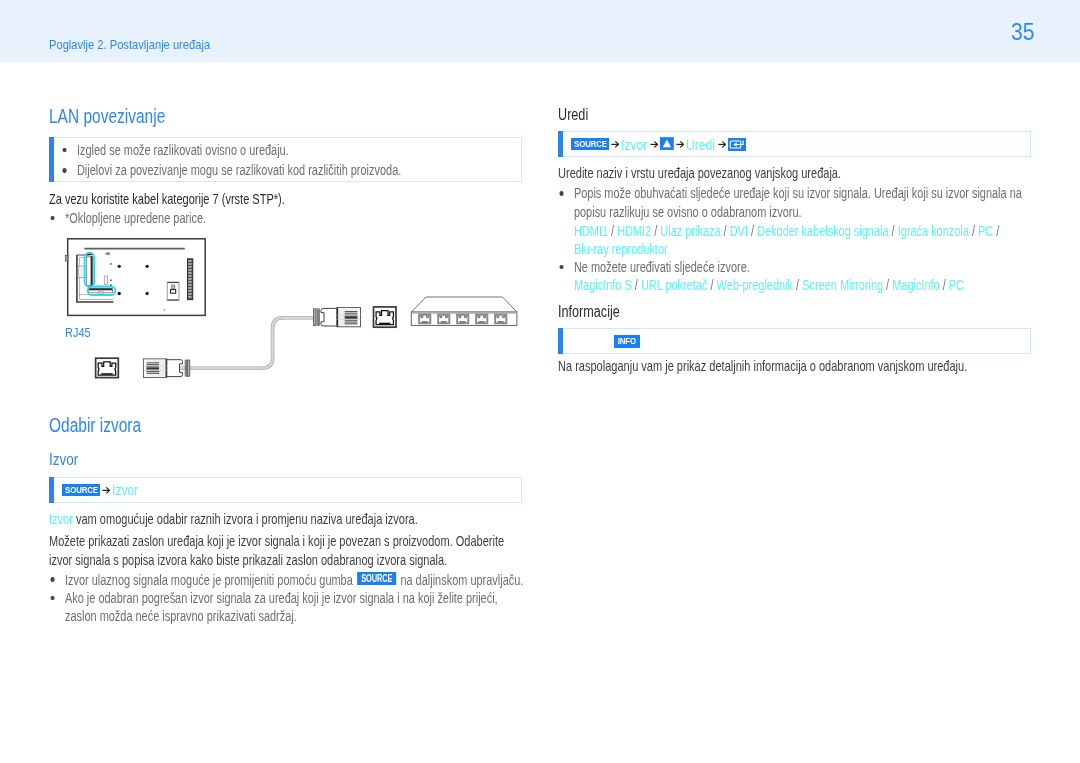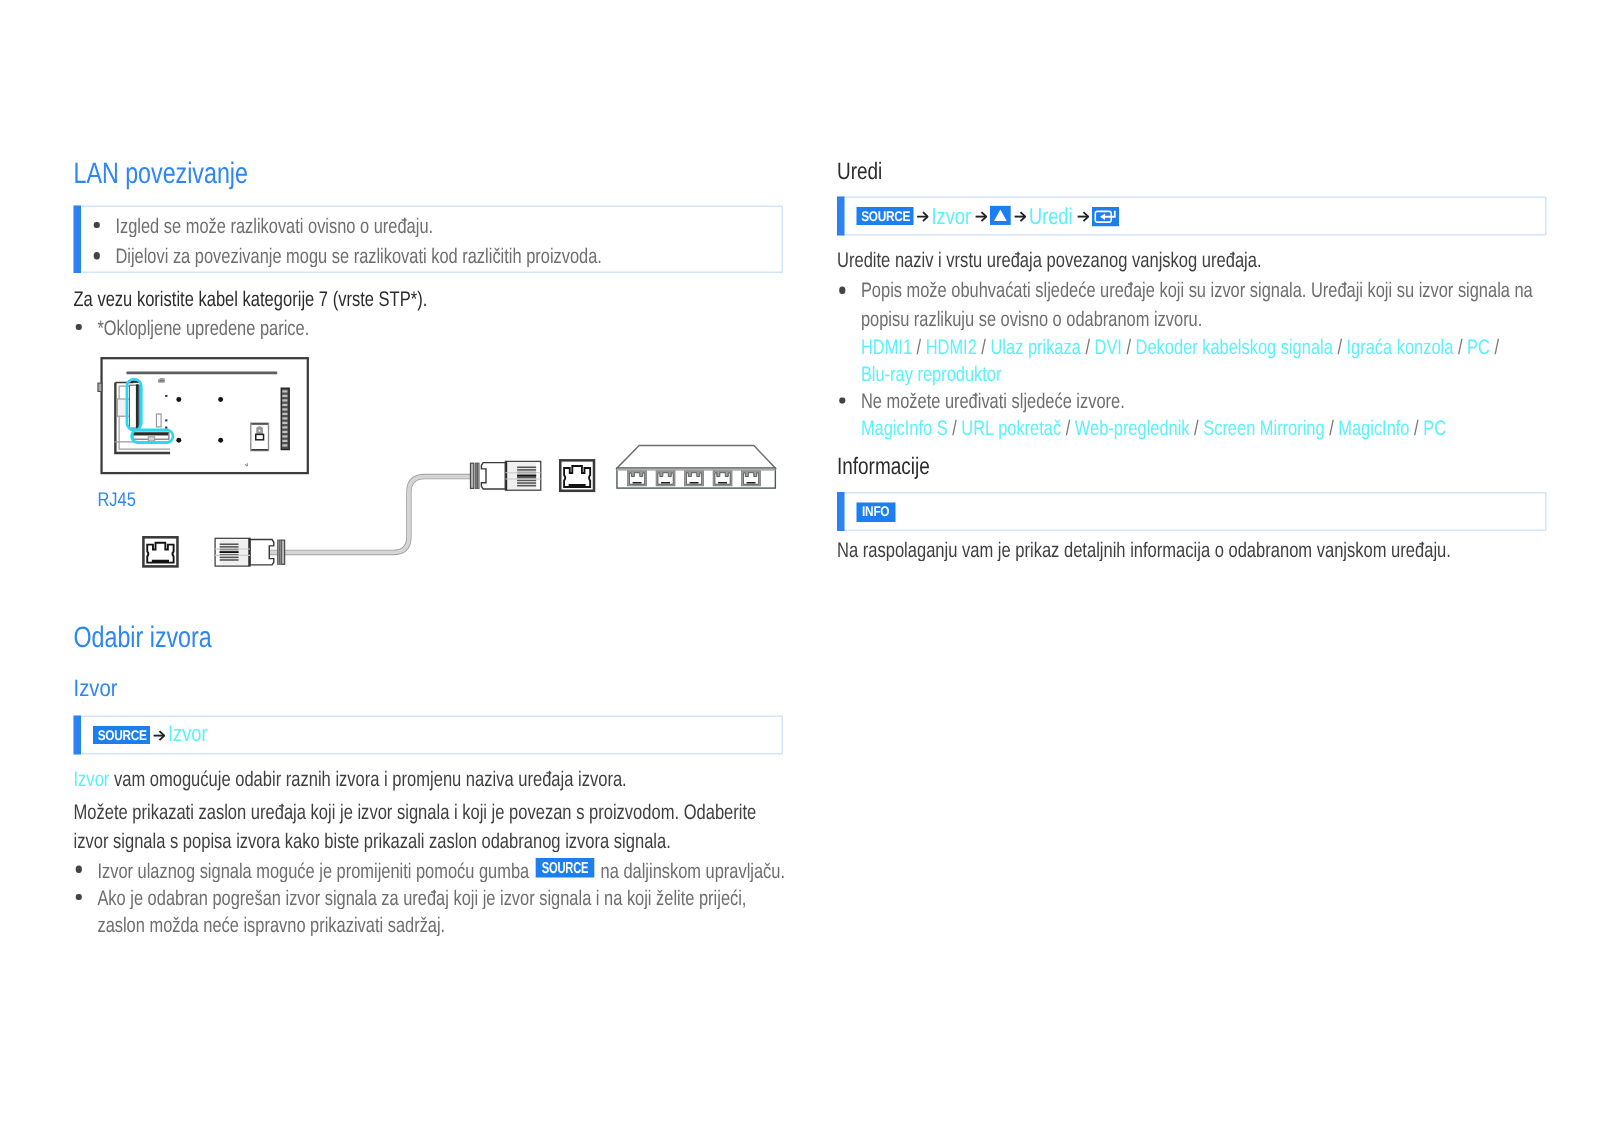--- a/index.html
+++ b/index.html
@@ -39,21 +39,21 @@
              border-radius:50%;background:#444;transform:scaleX(1.05);transform-origin:50% 50%;}
   .cont{padding-left:20.4px;}
 
   
   .pathrow{position:absolute;left:12.2px;top:0;height:100%;display:flex;align-items:center;}
   .key{background:#1b7ff2;color:#fff;font-size:9.4px;font-weight:bold;letter-spacing:-0.2px;
        padding:0;height:12.6px;line-height:12.9px;display:inline-block;box-sizing:border-box;
        text-align:center;overflow:hidden;white-space:nowrap;}
   .key>i{font-style:normal;display:inline-block;transform:scaleX(0.84);transform-origin:50% 50%;}
   .key-source{width:38px;}
-  .key-info{width:26px;}
+  .key-info{width:26px;margin-left:43px;}
   
   .inkey{width:49.5px;height:13px;line-height:13.2px;position:relative;top:0.1px;margin:0 1.8px;}
   .inkey>i{transform:scaleX(0.90);font-size:10.6px;}
   .pathlnk{color:#59f2fb;font-size:15.2px;display:inline-block;white-space:nowrap;
            transform:scaleX(0.80);transform-origin:0 50%;}
   .lnk-izvor{width:26.5px;}
   .lnk-uredi{width:29.3px;}
   .arw{width:8px;height:12px;margin:0 2.15px;display:inline-block;flex:none;}
   .arw svg{display:block;}
   .cyan{color:#59f2fb;}
@@ -61,20 +61,24 @@
   .linkline .sep{color:#777;}
   .badge{display:inline-block;line-height:0;flex:none;}
   .h2d{font-size:15.8px;color:#2b2b2b;line-height:11.5px;white-space:nowrap;
        transform:scaleX(0.80);transform-origin:0 0;position:absolute;}
 </style>
 </head>
 <body>
 
 <div class="page">
 
+  <div class="hdr">
+    <div class="hdr-title">Poglavlje 2. Postavljanje uređaja</div>
+    <div class="pageno">35</div>
+  </div>
 
   <div class="colL">
     <div class="h1" style="left:0;top:108.8px;">LAN povezivanje</div>
 
     <div class="notebox" style="left:0;top:137px;width:473px;height:45px;">
       <div class="bar"></div>
     </div>
     <div class="ln note-txt blp" style="left:11.5px;top:142.9px;">Izgled se može razlikovati ovisno o uređaju.</div>
     <div class="ln note-txt blp" style="left:11.5px;top:163.2px;">Dijelovi za povezivanje mogu se razlikovati kod različitih proizvoda.</div>
 

